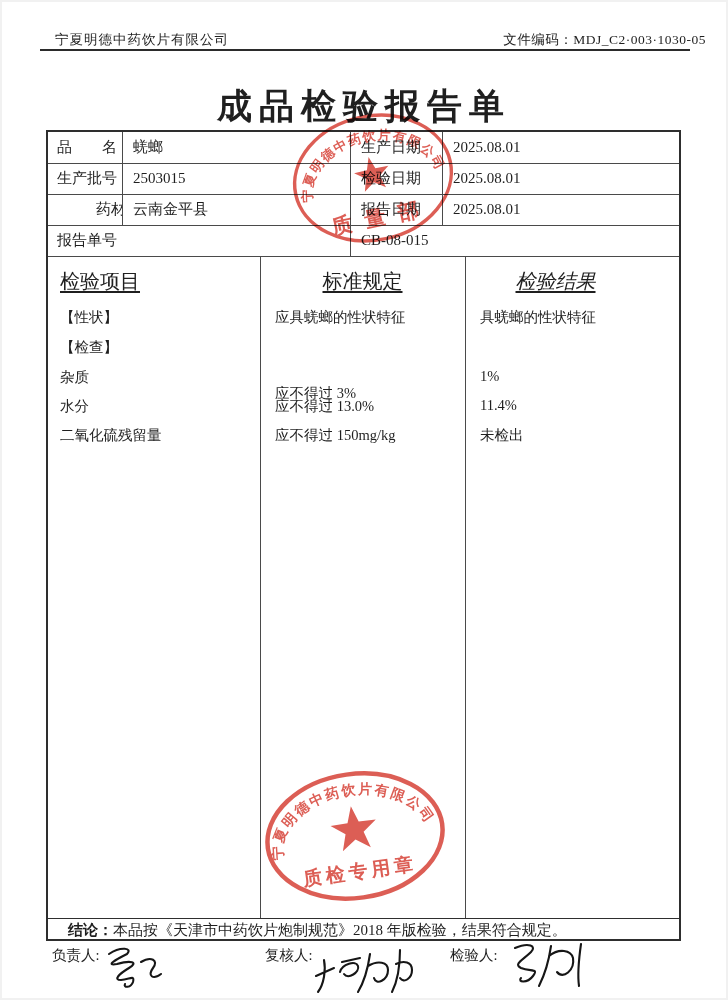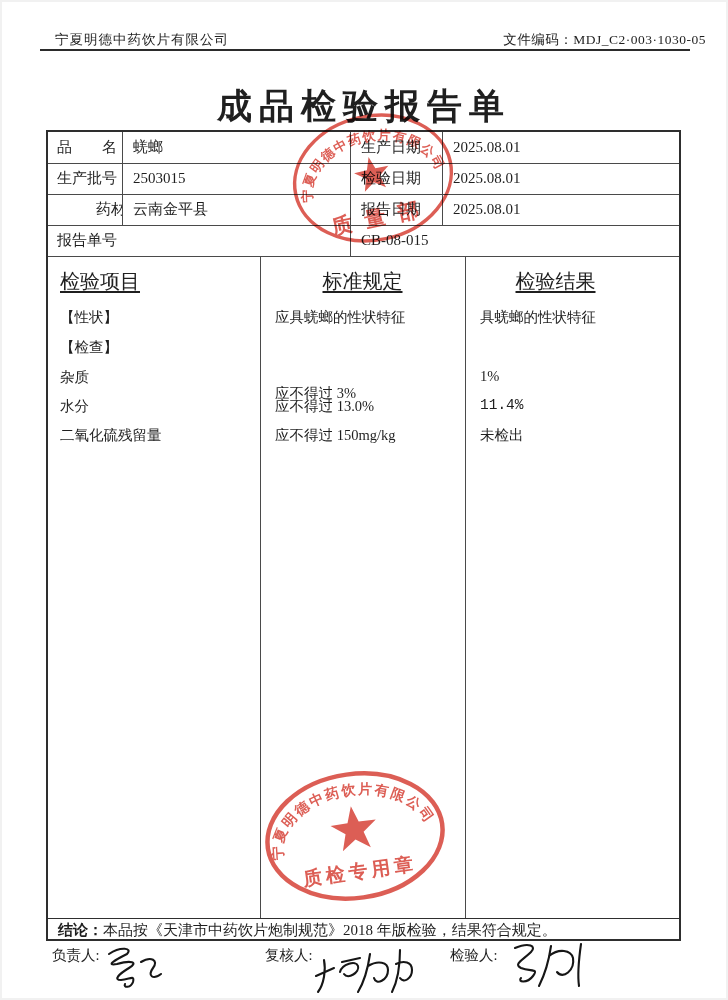--- a/index.html
+++ b/index.html
@@ -28,21 +28,21 @@
   .cell { position:absolute; font-size:15px; line-height:31px; white-space:nowrap; overflow:hidden; }
   .cell.pad { padding-left:9px; }
 
   
   .insp-head { position:absolute; font-size:20px; top:130px; }
   .insp-head span { text-decoration:underline; text-underline-offset:3px; }
   .insp-cell { position:absolute; font-size:14.5px; white-space:nowrap; }
 
   
   .concl { position:absolute; left:0; right:0; top:786px; height:23px; border-top:1.5px solid #2e2e2e;
-           font-size:15px; line-height:23px; padding-left:10px; white-space:nowrap; }
+           font-size:15px; line-height:23px; padding-left:20px; white-space:nowrap; }
   .concl b { font-weight:bold; }
 
   
   .sig-label { position:absolute; font-size:14.5px; }
   .sig-svg { position:absolute; }
   .sig-svg path { stroke:#161616; stroke-width:2.1; fill:none; stroke-linecap:round; stroke-linejoin:round; }
 
   
   .stamp { position:absolute; pointer-events:none; mix-blend-mode:multiply; opacity:0.88; }
   .stamp text { font-family:"Liberation Serif","DejaVu Serif",serif; font-weight:bold; }
@@ -84,35 +84,35 @@
     <div class="cell pad" style="left:396px; top:62px; width:237px;">2025.08.01</div>
 
     <div class="cell pad" style="left:0;   top:93px; width:302px;">报告单号</div>
     <div class="cell pad" style="left:304px; top:93px; width:329px;">CB-08-015</div>
 
     <div class="cellline" style="left:212px; top:124px; width:1px; height:662px;"></div>
     <div class="cellline" style="left:417px; top:124px; width:1px; height:662px;"></div>
 
     <div class="insp-head" style="left:12px;  width:120px; top:136px;"><span>检验项目</span></div>
     <div class="insp-head" style="left:212px; width:205px; top:136px; text-align:center;"><span>标准规定</span></div>
-    <div class="insp-head" style="left:417px; width:181px; top:136px; text-align:center;"><span>检验结果</span></div>
+    <div class="insp-head" style="left:417px; width:181px; top:136px; text-align:center;font-style:italic;"><span>检验结果</span></div>
 
     <div class="insp-cell" style="left:12px;  top:176px;">【性状】</div>
     <div class="insp-cell" style="left:227px; top:176px;">应具蜣螂的性状特征</div>
     <div class="insp-cell" style="left:432px; top:176px;">具蜣螂的性状特征</div>
 
     <div class="insp-cell" style="left:12px;  top:206px;">【检查】</div>
 
     <div class="insp-cell" style="left:12px;  top:236px;">杂质</div>
     <div class="insp-cell" style="left:227px; top:252px;">应不得过 3%</div>
     <div class="insp-cell" style="left:432px; top:236px;">1%</div>
 
     <div class="insp-cell" style="left:12px;  top:265px;">水分</div>
     <div class="insp-cell" style="left:227px; top:265px;">应不得过 13.0%</div>
-    <div class="insp-cell" style="left:432px; top:265px;font-family:Liberation Mono, monospace;">11.4%</div>
+    <div class="insp-cell" style="left:432px; top:265px;">11.4%</div>
 
     <div class="insp-cell" style="left:12px;  top:294px;">二氧化硫残留量</div>
     <div class="insp-cell" style="left:227px; top:294px;">应不得过 150mg/kg</div>
     <div class="insp-cell" style="left:432px; top:294px;">未检出</div>
 
     <div class="concl"><b>结论：</b><span>本品按《天津市中药饮片炮制规范》2018 年版检验，结果符合规定。</span></div>
   </div>
 
   <div class="sig-label" style="left:52px;  top:946px;">负责人:</div>
   <svg class="sig-svg" style="left:95px; top:940px;" width="90" height="52" viewBox="0 0 90 52">

